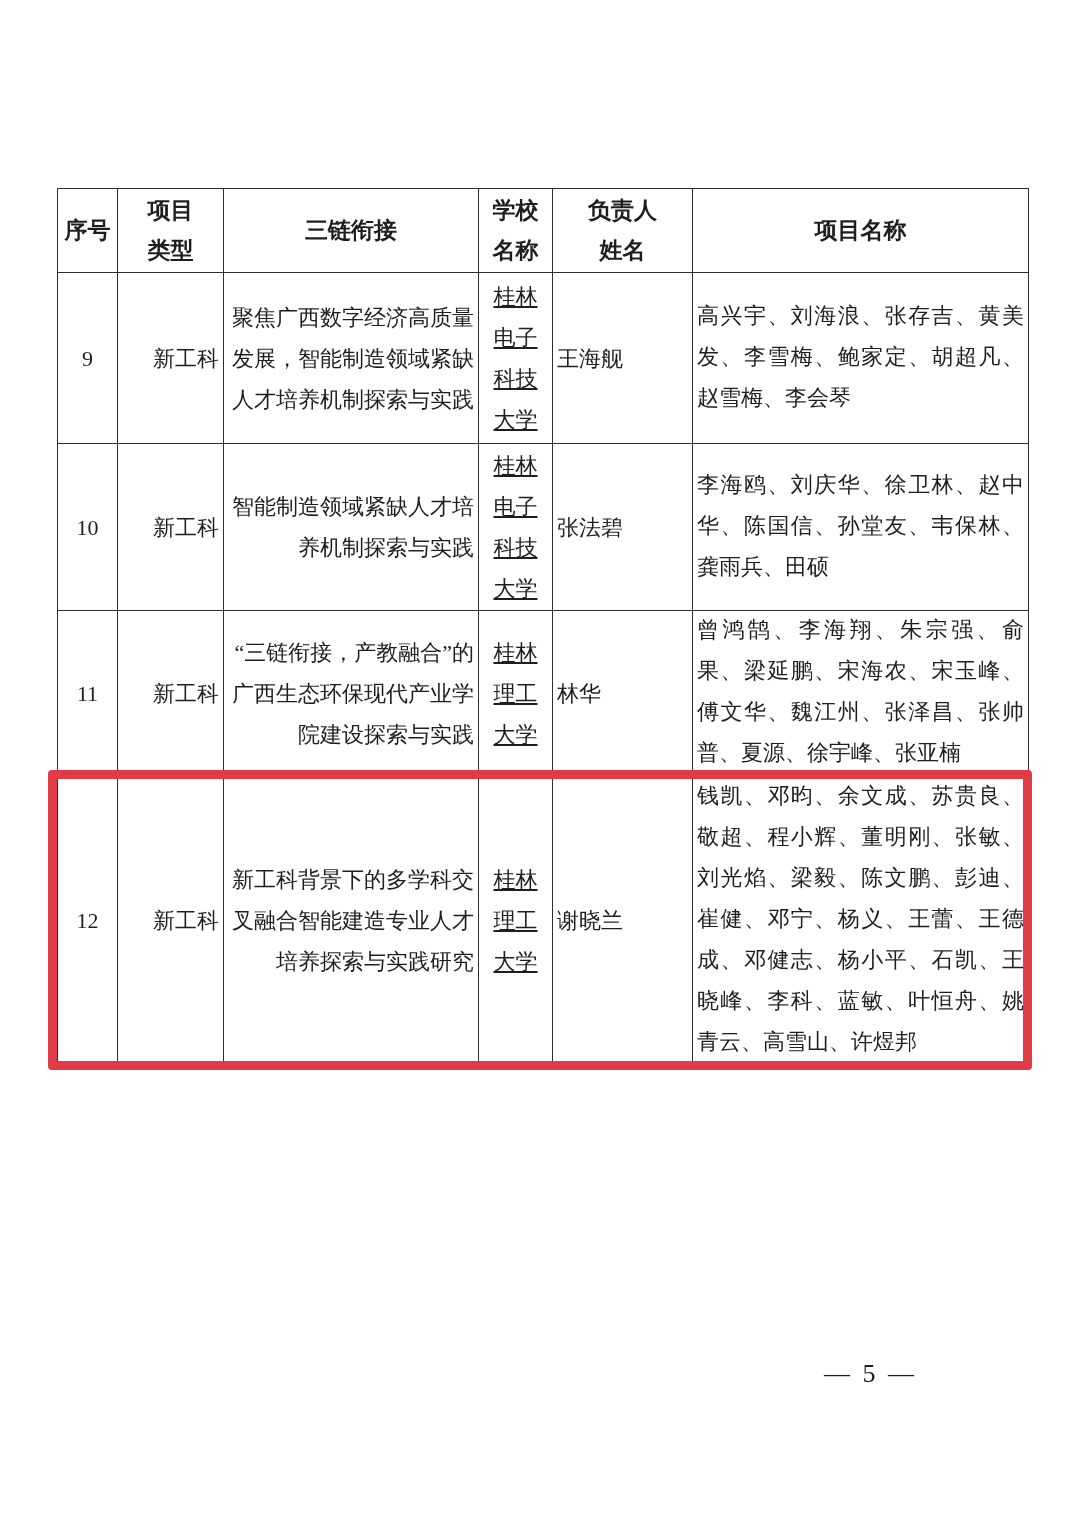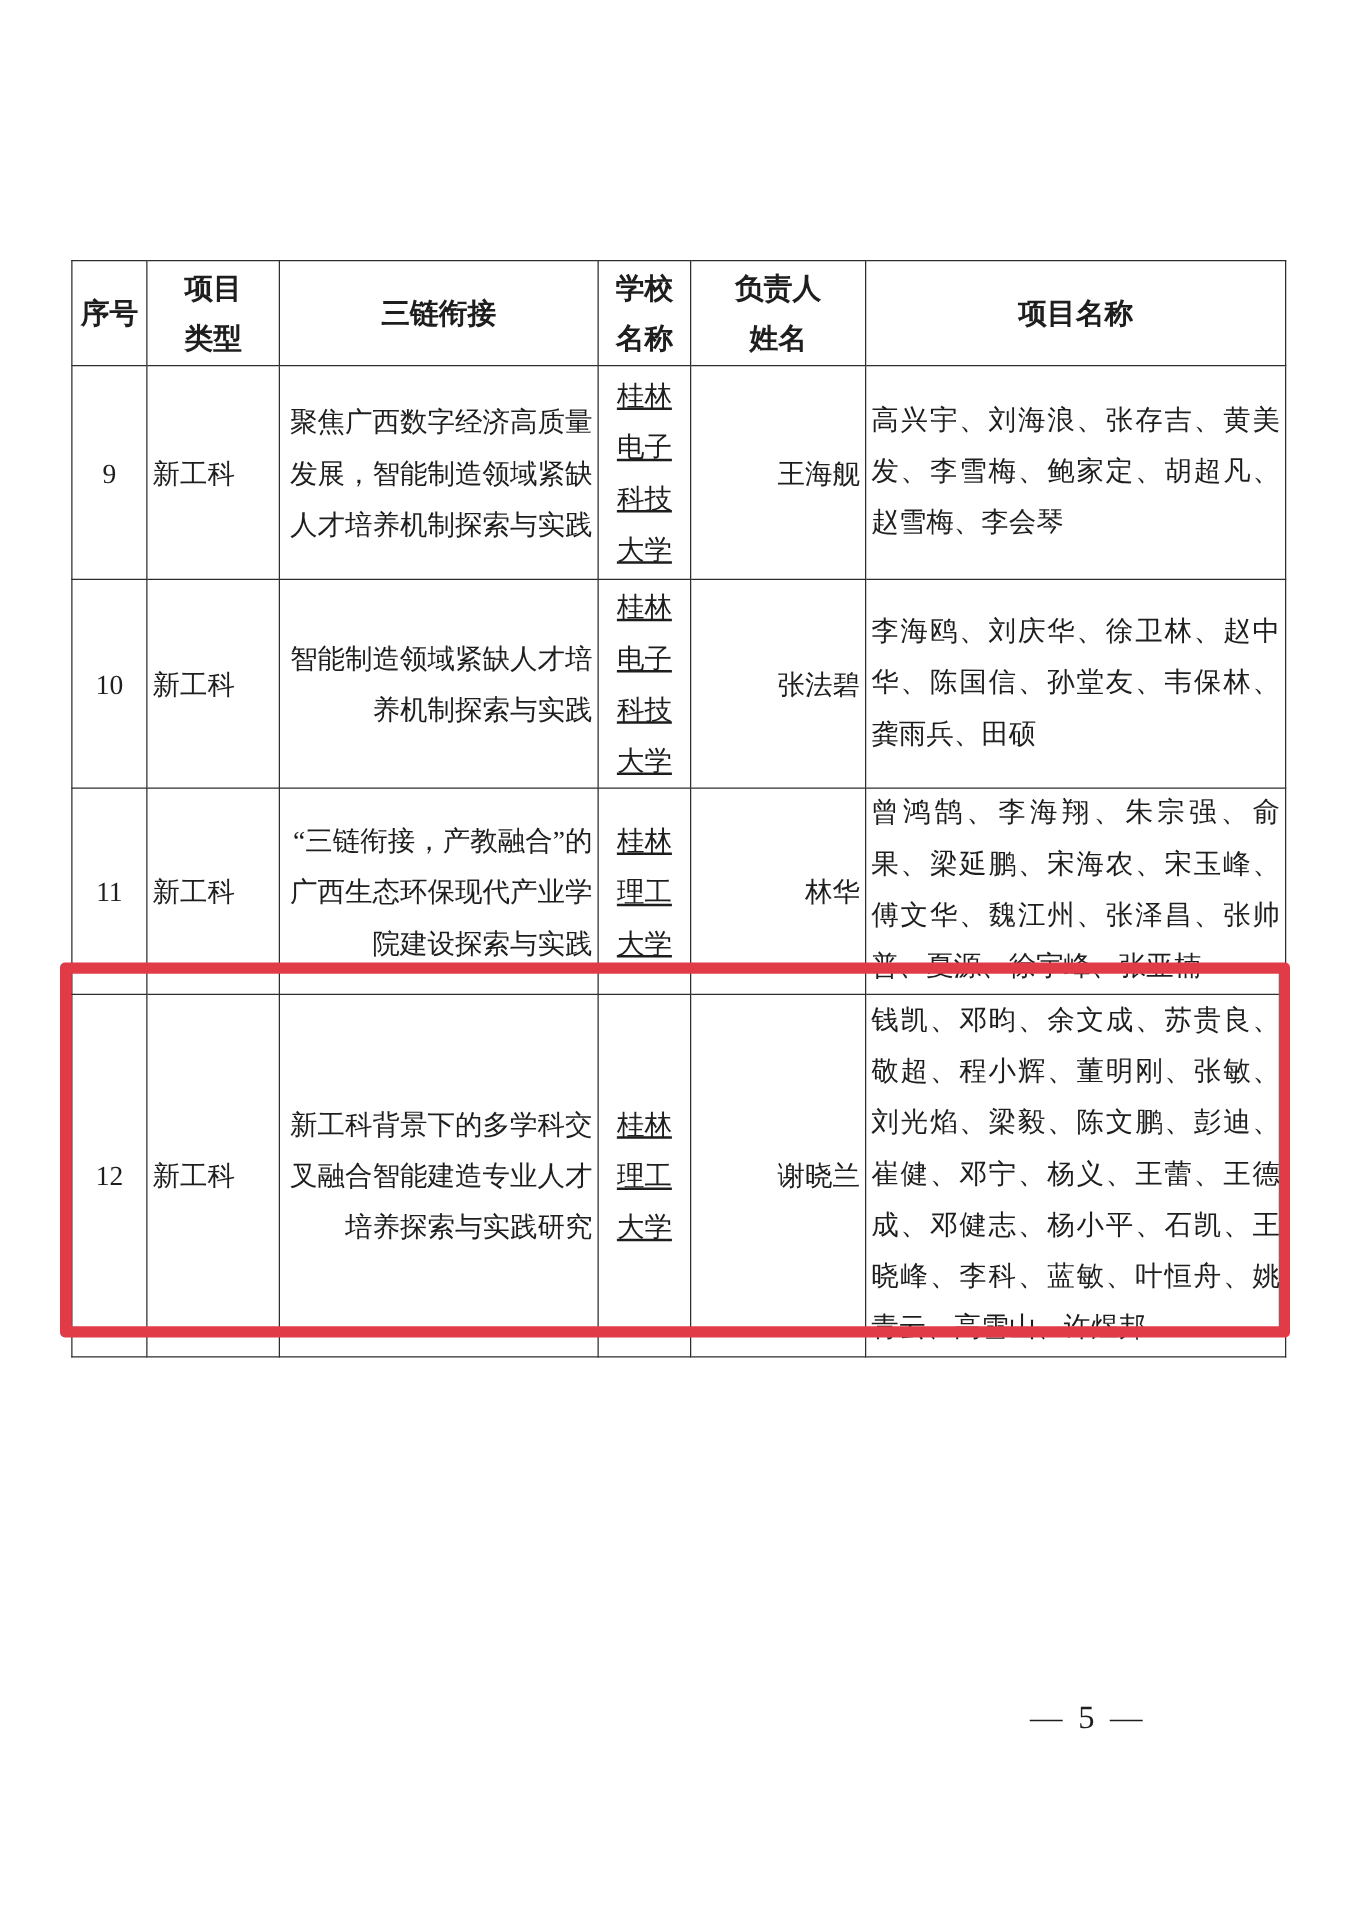--- a/index.html
+++ b/index.html
@@ -20,21 +20,20 @@
     inset: 0;
     background: #ffffff;
   }
   table.projects {
     position: absolute;
     left: 57px;
     top: 188px;
     width: 971px;
     border-collapse: collapse;
     table-layout: fixed;
-    margin-top: 20px;
   }
   table.projects th,
   table.projects td {
     border: 1.5px solid #2e2e2e;
     overflow: hidden;
     box-sizing: border-box;
   }
   table.projects th {
     font-weight: bold;
     font-size: 23px;
@@ -49,24 +48,24 @@
     line-height: 41px;
     vertical-align: middle;
     padding: 0 4px;
   }
   tr.hdr      { height: 84px; }
   tr.row-9    { height: 171px; }
   tr.row-10   { height: 167px; }
   tr.row-11   { height: 165px; }
   tr.row-12   { height: 290px; }
   td.c-no     { text-align: center; }
-  td.c-type   { text-align: left; }
+  td.c-type   { text-align: right; }
   td.c-name   { text-align: right; padding: 0 6px 0 13px; }
   td.c-school { text-align: center; padding: 0 6px; text-decoration: underline; }
-  td.c-leader { text-align: right; }
+  td.c-leader { text-align: left; }
   td.c-members {
     text-align: justify;
     text-justify: inter-ideograph;
     padding: 0 10px 0 13px;
     font-family: Liberation Mono, monospace;
   }
   .highlight-box {
     position: absolute;
     left: 48px;
     top: 770px;

